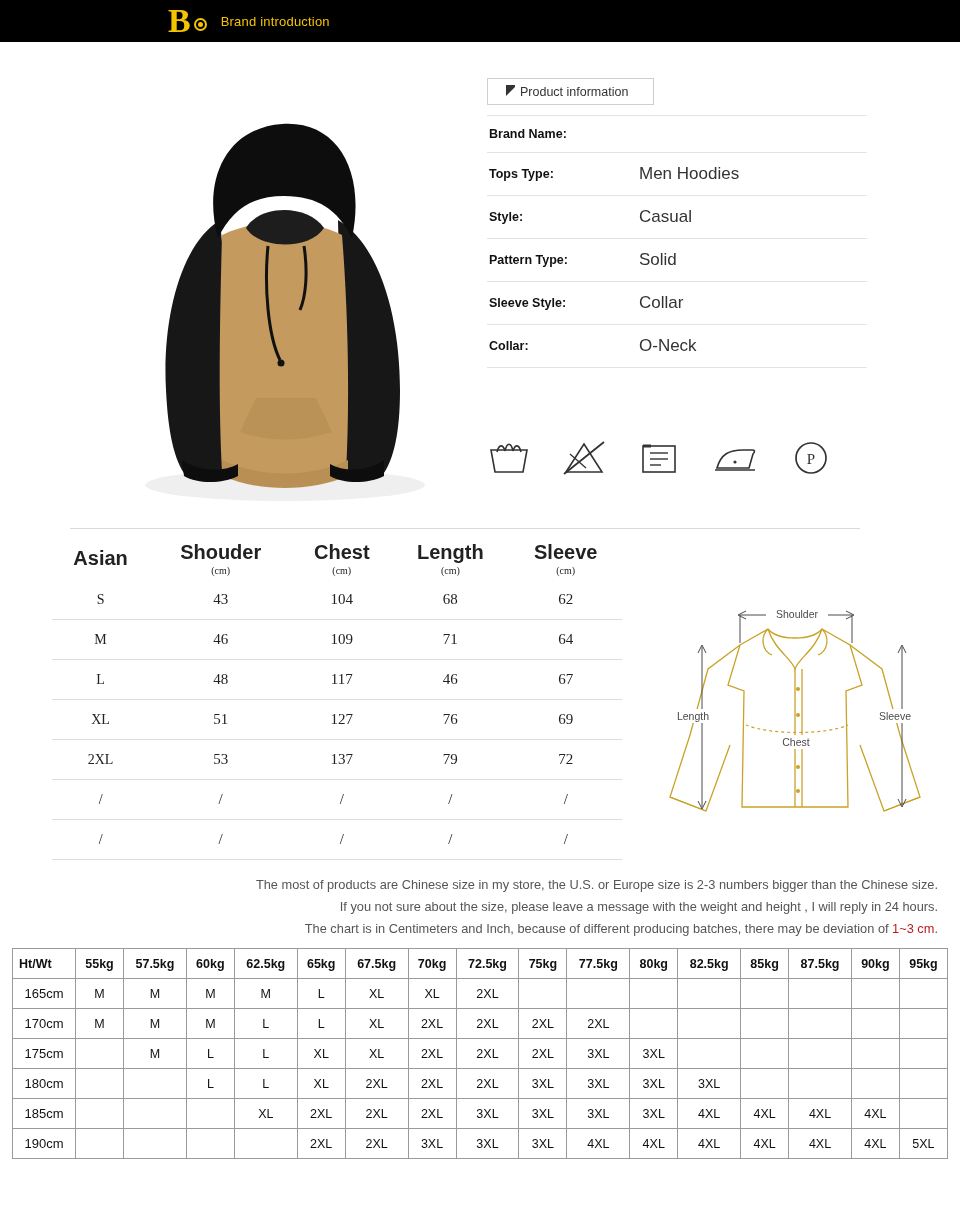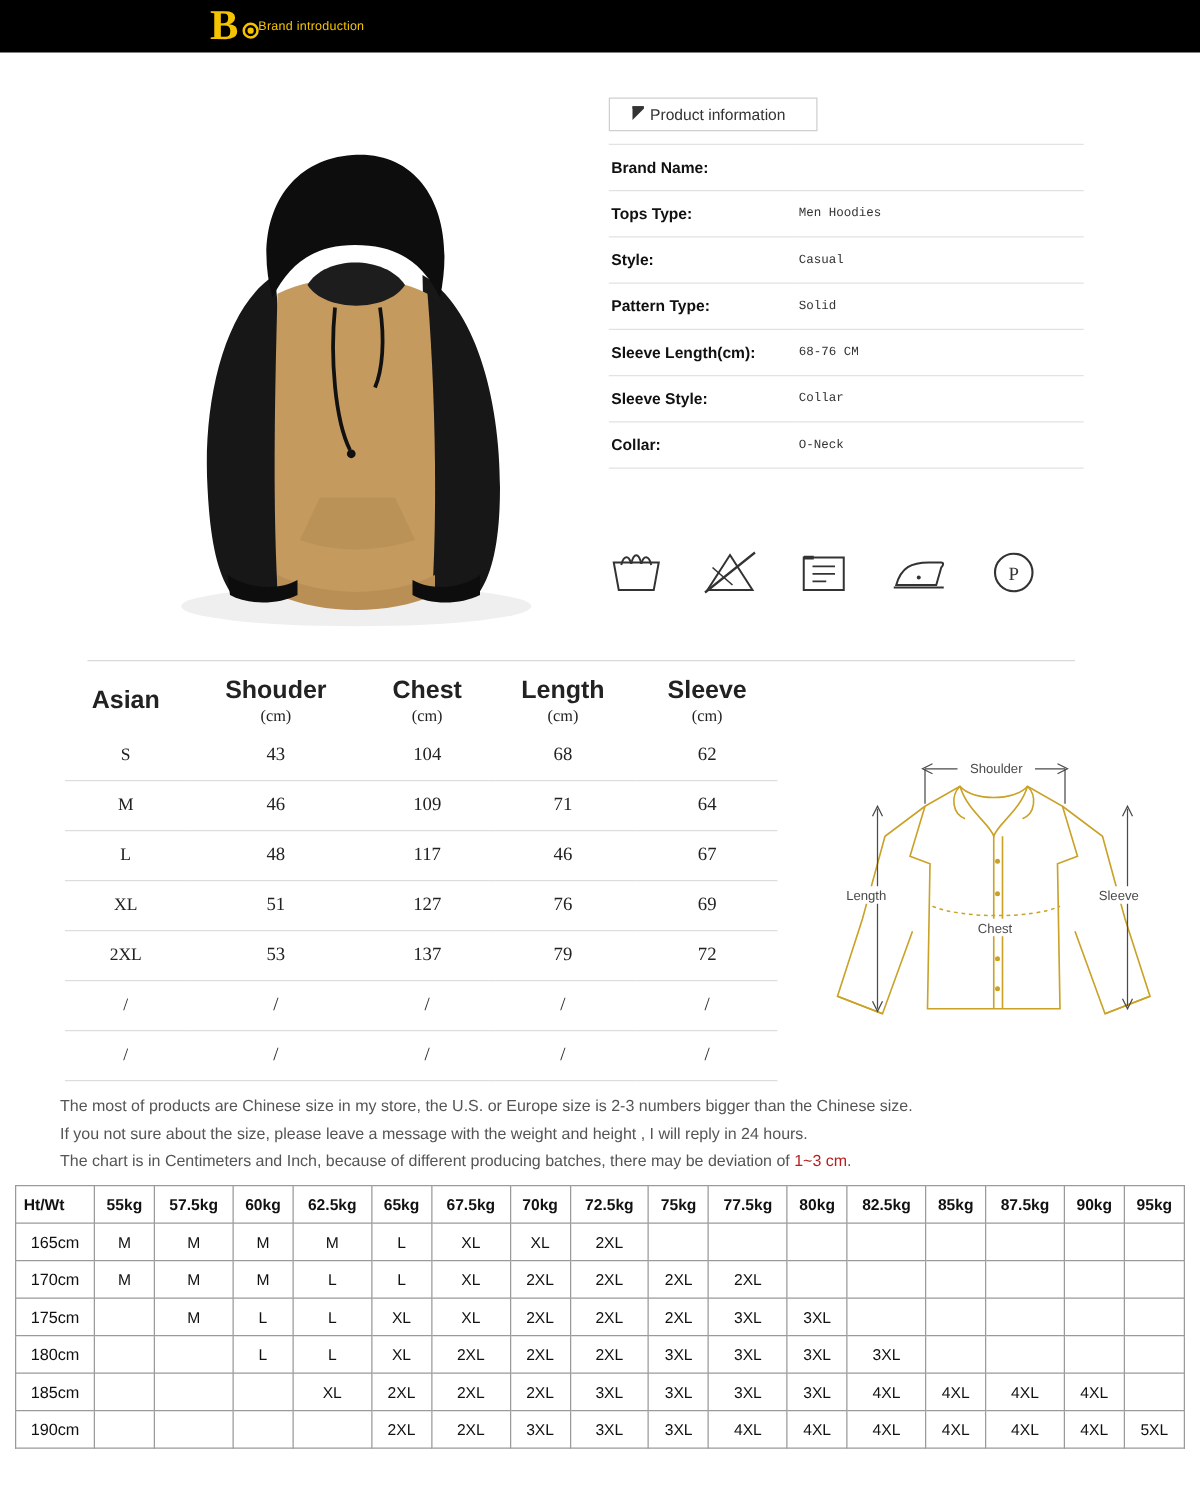--- a/index.html
+++ b/index.html
@@ -25,21 +25,21 @@
   }
   .logo-dot {
     width: 13px; height: 13px; border-radius: 50%;
     border: 2px solid #f5c400; margin-left: 4px; position: relative; top: 3px;
   }
   .logo-dot::after {
     content: ""; position: absolute; left: 2px; top: 2px;
     width: 5px; height: 5px; border-radius: 50%; background: #f5c400;
   }
   .header-title {
-    color: #f5c400; font-size: 10px; letter-spacing: .2px;
+    color: #f5c400; font-size: 13px; margin-left: 14px; letter-spacing: .2px;
   }
 
   
   .product-photo {
     position: absolute; left: 70px; top: 60px; width: 420px; height: 450px;
   }
   .photo-svg { display: block; }
 
   
   .prod-info { position: absolute; left: 487px; top: 78px; width: 380px; }
@@ -55,21 +55,21 @@
     margin-right: 5px; position: relative; top: -1px;
   }
   .spec-table { width: 380px; border-collapse: collapse; margin-top: 10px; }
   .spec-table tr { border-bottom: 1px solid #e2e2e2; }
   .spec-table tr:first-child { border-top: 1px solid #e2e2e2; }
   .spec-label {
     font-size: 12.5px; font-weight: bold; color: #111;
     padding: 11px 0 11px 2px; width: 152px; vertical-align: middle;
   }
   .spec-value {
-    font-size: 10px; color: #333; font-family: Liberation Mono, monospace;
+    font-size: 17px; color: #333; font-family: Liberation Sans, sans-serif;
     padding: 11px 0; vertical-align: middle;
   }
 
   
   .care-icons {
     position: absolute; left: 487px; top: 437px; width: 345px;
     display: flex; justify-content: space-between; align-items: center;
   }
 
   
@@ -79,36 +79,36 @@
   }
   .size-table {
     position: absolute; left: 52px; top: 540px; width: 570px;
     border-collapse: collapse;
     font-family: "Liberation Serif", serif;
   }
   .size-table th {
     font-size: 20px; font-weight: bold; padding-bottom: 0; text-align: center;
     font-family: "Liberation Sans", sans-serif;
   }
-  .size-table .unit { font-size: 13px; font-weight: normal; display: block; margin-top: 1px;
+  .size-table .unit { font-size: 10px; font-weight: normal; display: block; margin-top: 1px;
     font-family: "Liberation Serif", serif;}
   .size-table td {
     font-size: 15px; text-align: center; padding: 11px 0 11px;
     border-bottom: 1px solid #ddd;
   }
   .size-table tr.head-row th { border-bottom: none; padding-bottom: 4px; }
   .size-table td.col-size { font-size: 14px; }
 
   
   .garment-diagram { position: absolute; left: 650px; top: 585px; }
 
   
   .notes {
     position: absolute; left: 48px; top: 874px; width: 890px;
-    font-size: 12.8px; color: #555; line-height: 1.72;
+    font-size: 12.8px; color: #555; line-height: 1.72; text-align: right;
   }
   .notes .highlight { color: #b91c1c; }
 
   
   .fit-table {
     position: absolute; left: 12px; top: 948px;
     border-collapse: collapse; width: 936px;
     font-size: 12.5px;
   }
   .fit-table th, .fit-table td {
@@ -177,24 +177,20 @@
         </tr>
         <tr>
           <td class="spec-label">Style:</td>
           <td class="spec-value">Casual</td>
         </tr>
         <tr>
           <td class="spec-label">Pattern Type:</td>
           <td class="spec-value">Solid</td>
         </tr>
         <tr>
-          <td class="spec-label">Sleeve Length(cm):</td>
-          <td class="spec-value">68-76 CM</td>
-        </tr>
-        <tr>
           <td class="spec-label">Sleeve Style:</td>
           <td class="spec-value">Collar</td>
         </tr>
         <tr>
           <td class="spec-label">Collar:</td>
           <td class="spec-value">O-Neck</td>
         </tr>
       </tbody>
     </table>
   </div>

